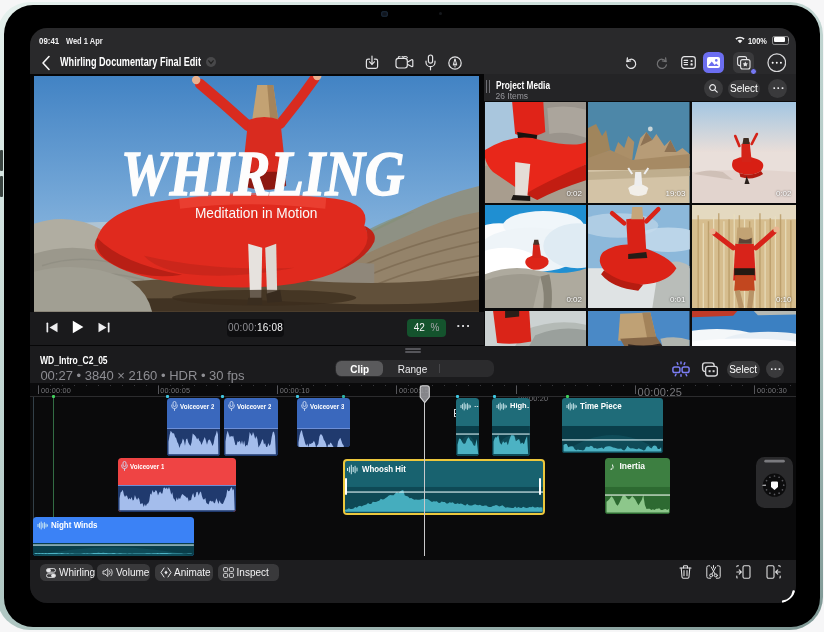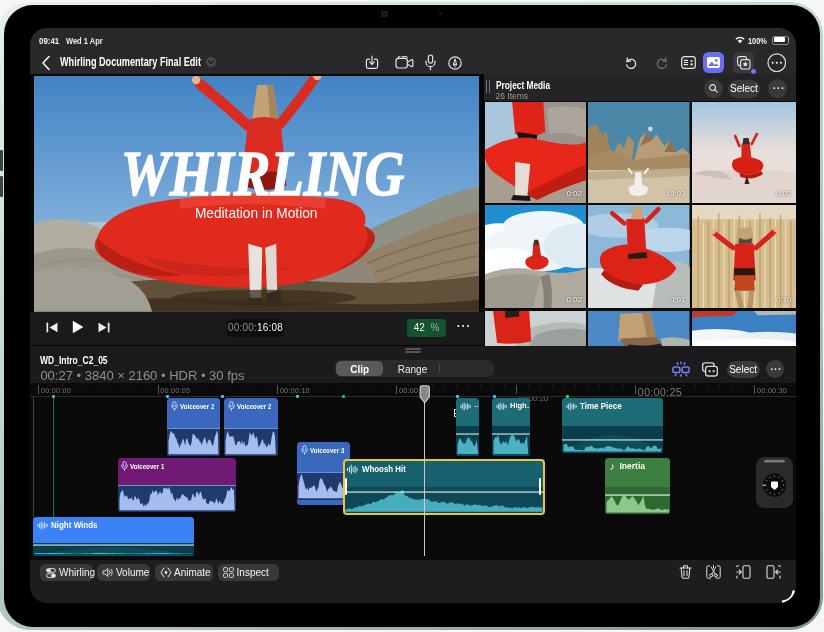--- a/index.html
+++ b/index.html
@@ -463,33 +463,33 @@
 <div class="abs" style="left:0;top:30px;width:53.4px;height:1.2px;background:#6d8fd6;"></div>
 <svg class="ic" style="left:3.5px;top:3px" width="7" height="10" viewBox="0 0 7 10">
  <rect x="2" y="0.5" width="3" height="5" rx="1.5" stroke="#cdd9f2" stroke-width="0.9" fill="none"></rect>
  <path d="M0.7 4 v0.8 a2.8 2.8 0 0 0 5.6 0 V4 M3.5 7.9 V9.5" stroke="#cdd9f2" stroke-width="0.9" fill="none" stroke-linecap="round"></path>
 </svg>
 <div class="abs" style="left:12.5px;top:4px;font-size:7.4px;font-weight:bold;color:#fff;white-space:nowrap;transform:scaleX(.84) translateZ(0);transform-origin:0 50%;">Voiceover 2</div>
 <svg class="ic" style="left:0;top:0" width="53.4" height="58.3" viewBox="0 0 53.4 58.3">
             <path d="M195.7,426.2 L195.7,413.5 L196.8,406.4 L197.9,402.7 L199.0,406.5 L200.1,409.5 L201.2,407.7 L202.3,408.6 L203.4,407.6 L204.5,412.5 L205.6,416.9 L206.7,417.1 L207.8,413.1 L208.9,414.0 L210.0,412.7 L211.1,416.3 L212.2,412.2 L213.3,416.9 L214.4,412.4 L215.5,418.6 L216.6,416.9 L217.7,417.4 L218.8,412.3 L219.9,403.8 L221.0,406.1 L222.1,407.9 L223.2,403.8 L224.3,406.6 L225.4,410.9 L226.5,407.8 L227.6,411.0 L228.7,419.5 L229.8,417.3 L230.9,415.5 L232.0,412.3 L233.1,410.9 L234.2,416.5 L235.3,414.9 L236.4,418.8 L237.5,418.6 L238.6,415.0 L239.7,417.8 L240.8,415.8 L241.9,409.0 L243.0,404.2 L244.1,403.3 L245.2,408.0 L246.1,426.2 Z" fill="#a4bdec" transform="translate(-194.2,-369.9)"></path>
           </svg>
 </div>
-        <div class="abs" style="left:267.0px;top:369.9px;width:53.4px;height:63px;border-radius:3.5px;background:#3a68bd;overflow:hidden;margin-top:44px;">
+        <div class="abs" style="left:267.0px;top:369.9px;width:53.4px;height:49px;border-radius:3.5px;background:#3a68bd;overflow:hidden;">
 <div class="abs" style="left:0;top:30px;width:53.4px;height:28.299999999999997px;background:#203a6e;"></div>
 <div class="abs" style="left:0;top:30px;width:53.4px;height:1.2px;background:#6d8fd6;"></div>
 <svg class="ic" style="left:3.5px;top:3px" width="7" height="10" viewBox="0 0 7 10">
  <rect x="2" y="0.5" width="3" height="5" rx="1.5" stroke="#cdd9f2" stroke-width="0.9" fill="none"></rect>
  <path d="M0.7 4 v0.8 a2.8 2.8 0 0 0 5.6 0 V4 M3.5 7.9 V9.5" stroke="#cdd9f2" stroke-width="0.9" fill="none" stroke-linecap="round"></path>
 </svg>
 <div class="abs" style="left:12.5px;top:4px;font-size:7.4px;font-weight:bold;color:#fff;white-space:nowrap;transform:scaleX(.84) translateZ(0);transform-origin:0 50%;">Voiceover 3</div>
 <svg class="ic" style="left:0;top:0" width="53.4" height="58.3" viewBox="0 0 53.4 58.3">
             <path d="M268.5,426.2 L268.5,414.3 L269.6,407.4 L270.7,403.6 L271.8,401.9 L272.9,406.8 L274.0,410.3 L275.1,414.9 L276.2,417.7 L277.3,415.4 L278.4,418.9 L279.5,415.4 L280.6,415.9 L281.7,415.1 L282.8,414.6 L283.9,412.7 L285.0,414.9 L286.1,419.6 L287.2,417.4 L288.3,415.8 L289.4,408.3 L290.5,406.1 L291.6,406.3 L292.7,408.1 L293.8,411.7 L294.9,413.2 L296.0,415.9 L297.1,420.4 L298.2,416.2 L299.3,416.8 L300.4,414.3 L301.5,415.3 L302.6,417.3 L303.7,419.0 L304.8,419.2 L305.9,419.6 L307.0,419.9 L308.1,413.5 L309.2,411.4 L310.3,409.6 L311.4,412.6 L312.5,416.0 L313.6,417.2 L314.7,423.2 L315.8,420.9 L316.9,421.6 L318.0,422.9 L318.9,426.2 Z" fill="#a4bdec" transform="translate(-267.0,-369.9)"></path>
           </svg>
 </div>
-        <div class="abs" style="left:87.6px;top:430.0px;width:118.2px;height:54.2px;border-radius:3.5px;background:#701a75;overflow:hidden;">
+        <div class="abs" style="left:87.6px;top:430.0px;width:118.2px;height:54.2px;border-radius:3.5px;background:#ef4444;overflow:hidden;">
 <div class="abs" style="left:0;top:27px;width:118.2px;height:27.200000000000003px;background:#203a6e;"></div>
 <div class="abs" style="left:0;top:27px;width:118.2px;height:1.2px;background:#6d8fd6;"></div>
 <svg class="ic" style="left:3.5px;top:3px" width="7" height="10" viewBox="0 0 7 10">
  <rect x="2" y="0.5" width="3" height="5" rx="1.5" stroke="#cdd9f2" stroke-width="0.9" fill="none"></rect>
  <path d="M0.7 4 v0.8 a2.8 2.8 0 0 0 5.6 0 V4 M3.5 7.9 V9.5" stroke="#cdd9f2" stroke-width="0.9" fill="none" stroke-linecap="round"></path>
 </svg>
 <div class="abs" style="left:12.5px;top:4px;font-size:7.4px;font-weight:bold;color:#fff;white-space:nowrap;transform:scaleX(.84) translateZ(0);transform-origin:0 50%;">Voiceover 1</div>
 <svg class="ic" style="left:0;top:0" width="118.2" height="54.2" viewBox="0 0 118.2 54.2">
             <path d="M89.1,482.2 L89.1,470.4 L90.2,464.6 L91.3,463.6 L92.4,461.8 L93.5,466.8 L94.6,469.1 L95.7,467.2 L96.8,468.3 L97.9,471.6 L99.0,470.0 L100.1,471.5 L101.2,468.9 L102.3,472.5 L103.4,472.1 L104.5,467.1 L105.6,470.0 L106.7,471.9 L107.8,469.4 L108.9,471.3 L110.0,476.3 L111.1,475.6 L112.2,475.3 L113.3,479.0 L114.4,476.0 L115.5,478.2 L116.6,475.8 L117.7,475.5 L118.8,472.9 L119.9,465.5 L121.0,466.7 L122.1,462.1 L123.2,464.6 L124.3,463.9 L125.4,462.1 L126.5,463.2 L127.6,467.5 L128.7,464.8 L129.8,463.4 L130.9,465.4 L132.0,465.5 L133.1,460.0 L134.2,459.4 L135.3,461.0 L136.4,459.5 L137.5,461.4 L138.6,459.1 L139.7,461.7 L140.8,466.7 L141.9,464.3 L143.0,470.3 L144.1,471.2 L145.2,473.7 L146.3,469.2 L147.4,472.3 L148.5,469.4 L149.6,471.2 L150.7,468.3 L151.8,466.0 L152.9,466.7 L154.0,467.8 L155.1,468.5 L156.2,469.8 L157.3,469.6 L158.4,473.5 L159.5,471.7 L160.6,472.6 L161.7,467.6 L162.8,465.0 L163.9,469.4 L165.0,468.8 L166.1,464.0 L167.2,463.7 L168.3,467.8 L169.4,464.6 L170.5,463.5 L171.6,468.3 L172.7,471.3 L173.8,471.6 L174.9,470.0 L176.0,474.9 L177.1,475.7 L178.2,476.4 L179.3,472.9 L180.4,472.8 L181.5,473.8 L182.6,473.0 L183.7,475.4 L184.8,474.5 L185.9,470.2 L187.0,472.7 L188.1,475.9 L189.2,472.2 L190.3,475.1 L191.4,475.7 L192.5,476.0 L193.6,473.6 L194.7,470.8 L195.8,468.2 L196.9,461.6 L198.0,463.3 L199.1,463.1 L200.2,460.5 L201.3,458.9 L202.4,462.6 L203.5,460.8 L204.3,482.2 Z" fill="#a4bdec" transform="translate(-87.6,-430.0)"></path>
           </svg>

